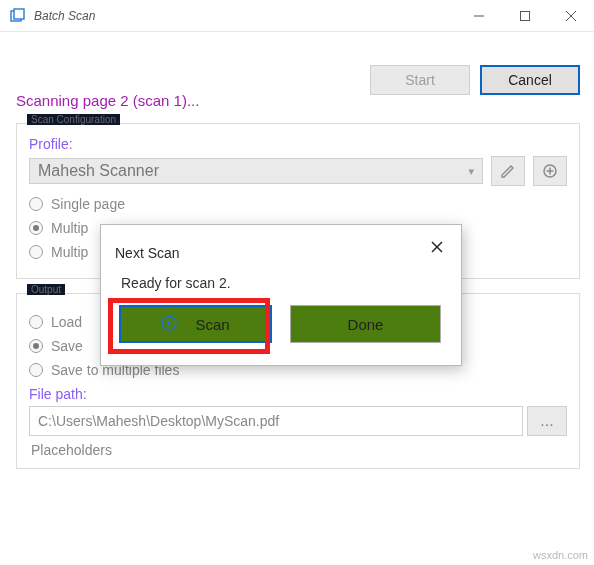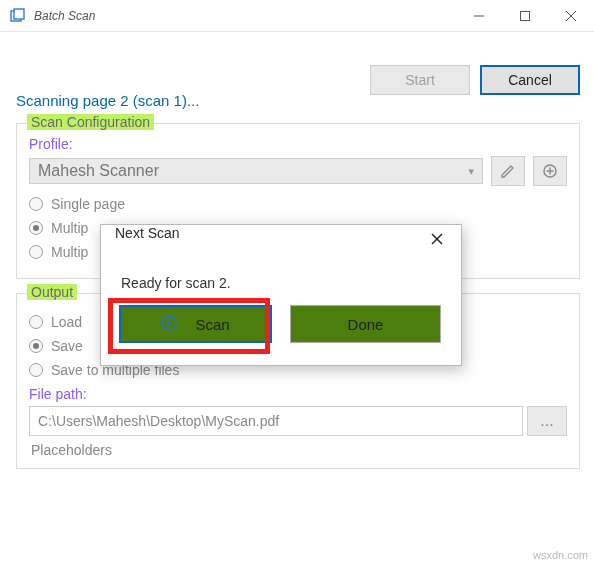--- a/index.html
+++ b/index.html
@@ -11,48 +11,48 @@
 .titlebar .title { font-size: 12px; color: #555; flex: 0 0 auto; font-style: italic; }
 .titlebar .spacer { flex: 1; }
 .tb-btn { width: 46px; height: 32px; display: flex; align-items: center; justify-content: center; color:#444; }
 .tb-btn svg { width:10px; height:10px; }
 
 
 .content { padding: 18px 14px 10px 16px; }
 
 
 .status-row { display:flex; align-items:center; margin-bottom:14px; }
-.status-text { font-size: 15px; color:#0369a1; flex:1;margin-top:42px; }
+.status-text { font-size: 15px; color:#a21caf; flex:1;margin-top:42px; }
 .btn { height:30px; border:1px solid #adadad; background:#e1e1e1; font-size:14px; color:#333; min-width:100px; display:inline-flex; align-items:center; justify-content:center; }
 .btn.disabled { color:#a0a0a0; background:#e9e9e9; border-color:#cfcfcf;text-align:center; }
 .btn.primary { border:2px solid #0a64c2; background:#e1e1e1; color:#222; }
 #start-btn{ margin-right:10px; }
 
 
 .group { border:1px solid #dcdcdc; margin-bottom:14px; padding:12px 12px 10px 12px; position:relative; }
-.group-title { position:absolute; top:-10px; left:10px; background:#bef264; padding:0 4px; font-size:14px; color:#6b6b6b; }
+.group-title { position:absolute; top:-10px; left:10px; background:#0f172a; padding:0 4px; font-size:10px; color:#6b6b6b; }
 
 .label { font-size:14px; color:#8b5cf6; margin-bottom:4px; display:block; }
 
 .profile-row { display:flex; gap:8px; align-items:center; margin-bottom:10px; }
 .combo { flex:1; height:26px; border:1px solid #cfcfcf; background:#eaeaea; color:#777; display:flex; align-items:center; padding:0 8px; justify-content:space-between; }
 .combo .chev { color:#999; font-size:11px; }
 .sqbtn { width:34px; height:30px; border:1px solid #cfcfcf; background:#eaeaea; display:flex; align-items:center; justify-content:center; color:#888; }
 
 .radio-row { display:flex; align-items:center; gap:8px; margin:8px 0; color:#8a8a8a; font-size:14px; }
 .radio { width:14px; height:14px; border:1px solid #9c9c9c; border-radius:50%; display:inline-flex; align-items:center; justify-content:center; background:#f7f7f7; }
 .radio.sel::after { content:""; width:6px; height:6px; border-radius:50%; background:#7a7a7a; display:block; }
 
 .filepath-row { display:flex; gap:4px; align-items:center; margin-top:4px; }
 .input { flex:1; height:30px; border:1px solid #cfcfcf; background:#fff; color:#888; padding:0 8px; display:flex; align-items:center; font-size:14px; }
 .small-label { font-size:14px; color:#888; margin-top:6px; margin-left:2px; }
 
 
 .modal { position:absolute; left:100px; top:224px; width:362px; background:#fff; border:1px solid #b9b9b9; box-shadow: 2px 4px 14px rgba(0,0,0,0.25); }
-.modal-titlebar { height:36px; display:flex; align-items:flex-start; padding:0 10px 0 14px; }
+.modal-titlebar { height:36px; display:flex; align-items:flex-end; padding:0 10px 0 14px; }
 .modal-title { font-size:14px; color:#2b2b2b; flex:1; }
 .modal-close { width:28px; height:28px; display:flex; align-items:center; justify-content:center; }
 .modal-body { padding: 6px 20px 22px 18px; }
 .modal-msg { font-size:14px; color:#333; margin:8px 0 14px 2px; }
 .modal-btn-row { display:flex; gap:18px; }
 .modal-btn { height:38px; flex:1; border:1px solid #adadad; background:#4d7c0f; display:flex; align-items:center; justify-content:center; font-size:15px; color:#222; }
 .modal-btn.scan { border:2px solid #0a64c2; }
 .modal-btn .play { margin-right:18px; }
 .highlight { position:absolute; border:5px solid #f21f1f; pointer-events:none; }
 

